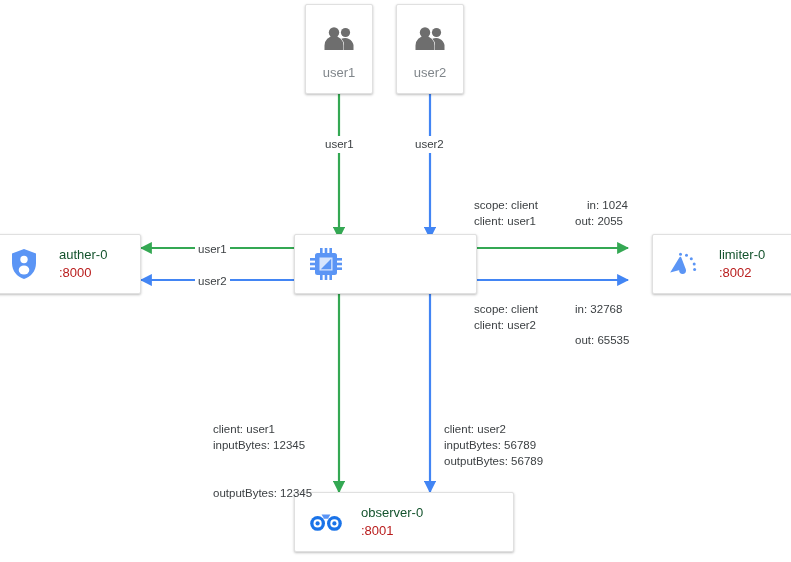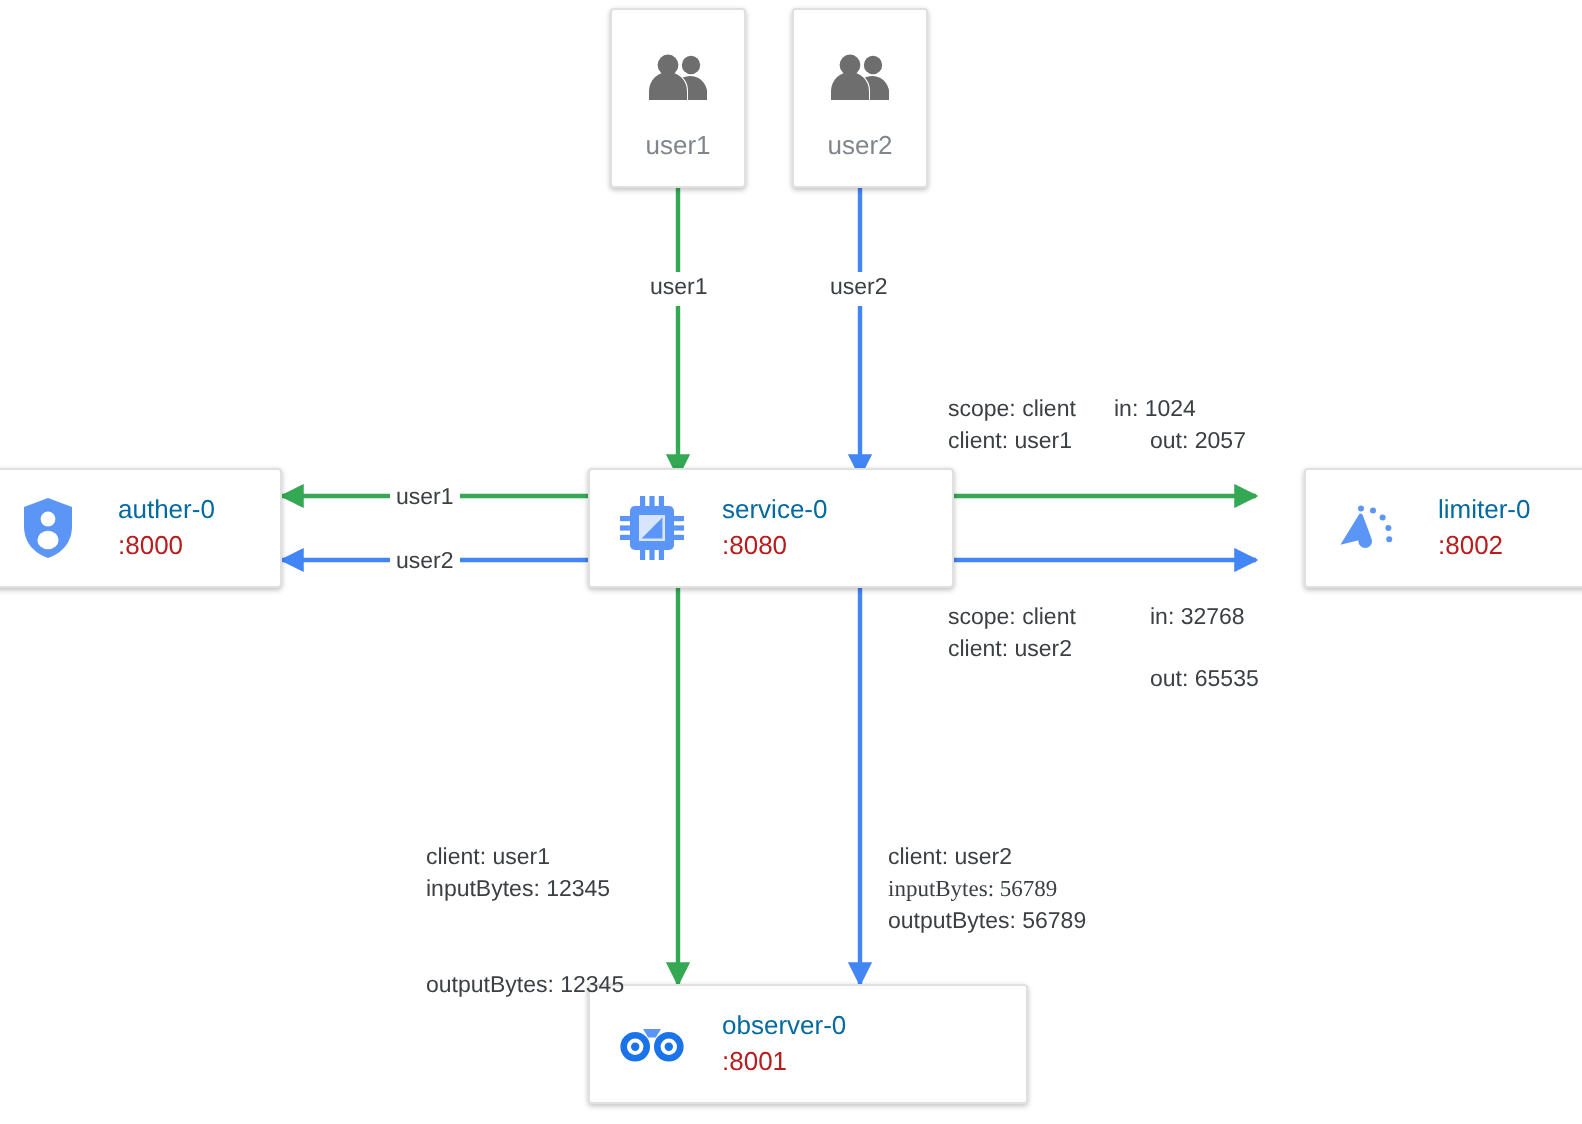--- a/index.html
+++ b/index.html
@@ -44,21 +44,21 @@
     display: flex;
     align-items: center;
     justify-content: center;
   }
   .node-h .node-text {
     margin-left: 18px;
     line-height: 1.35;
   }
   .node-title {
     font-size: 13px;
-    color: #0369a1;
+    color: #14532d;
     white-space: nowrap;
   }
   .node-sub {
     font-size: 13px;
     color: #b91c1c;
     white-space: nowrap;
   }
   
   .node-v {
     display: flex;
@@ -177,24 +177,20 @@
           <rect x="0" y="19.4" width="5" height="2.6"></rect>
           <rect x="27" y="10" width="5" height="2.6"></rect>
           <rect x="27" y="14.7" width="5" height="2.6"></rect>
           <rect x="27" y="19.4" width="5" height="2.6"></rect>
         </g>
         <rect x="5" y="5" width="22" height="22" rx="2.5" fill="#5b95f5"></rect>
         <rect x="9.5" y="9.5" width="13" height="13" fill="#d7e5fd"></rect>
         <path d="M10.8 21.2 L21.2 21.2 L21.2 10.8 z" fill="#5b95f5"></path>
       </svg>
     </span>
-    <span class="node-text">
-      <div class="node-title">service-0</div>
-      <div class="node-sub">:8080</div>
-    </span>
   </div>
 
   <div class="node node-h" style="left:652px; top:234px; width:161px; height:60px;">
     <span class="node-icon">
       <svg width="34" height="28" viewBox="0 0 34 28" xmlns="http://www.w3.org/2000/svg">
         <g fill="#5b95f5">
           <circle cx="13.5" cy="4.2" r="1.5"></circle>
           <circle cx="19.5" cy="5.2" r="1.5"></circle>
           <circle cx="24.3" cy="8.8" r="1.5"></circle>
           <circle cx="27.2" cy="14" r="1.5"></circle>
@@ -231,29 +227,29 @@
   <div class="edge-label on-line" style="left:322px; top:136px;">user1</div>
 
   <div class="edge-label on-line" style="left:412px; top:136px;">user2</div>
 
   <div class="edge-label on-line" style="left:195px; top:241px;">user1</div>
 
   <div class="edge-label on-line" style="left:195px; top:273px;">user2</div>
 
   <div class="edge-label" style="left:474px; top:197px;">scope: client</div>
   <div class="edge-label" style="left:474px; top:213px;">client: user1</div>
-  <div class="edge-label" style="left:557px; top:197px;text-align:center;">in: 1024</div>
-  <div class="edge-label" style="left:575px; top:213px;">out: 2057</div>
+  <div class="edge-label" style="left:587px; top:197px;text-align:center;">in: 1024</div>
+  <div class="edge-label" style="left:575px; top:213px;">out: 2055</div>
 
   <div class="edge-label" style="left:474px; top:301px;">scope: client</div>
   <div class="edge-label" style="left:474px; top:317px;">client: user2</div>
   <div class="edge-label" style="left:575px; top:301px;">in: 32768</div>
   <div class="edge-label" style="left:575px; top:332px;">out: 65535</div>
 
   <div class="edge-label" style="left:213px; top:421px;">client: user1</div>
   <div class="edge-label" style="left:213px; top:437px;">inputBytes: 12345</div>
   <div class="edge-label" style="left:213px; top:453px;margin-top:32px;">outputBytes: 12345</div>
 
   <div class="edge-label" style="left:444px; top:421px;">client: user2</div>
-  <div class="edge-label" style="left:444px; top:437px;font-family:Liberation Serif, serif;">inputBytes: 56789</div>
+  <div class="edge-label" style="left:444px; top:437px;">inputBytes: 56789</div>
   <div class="edge-label" style="left:444px; top:453px;">outputBytes: 56789</div>
 
 </div>
 
 </body></html>

